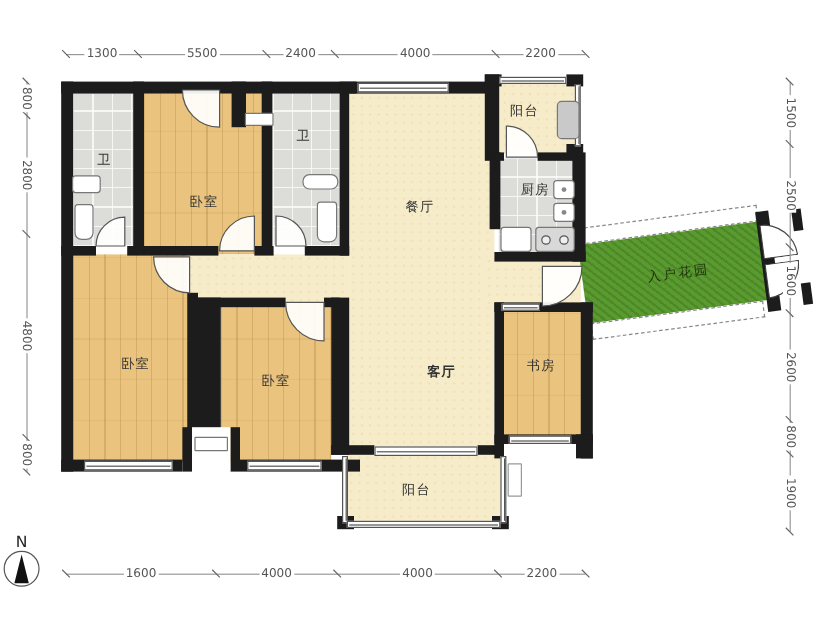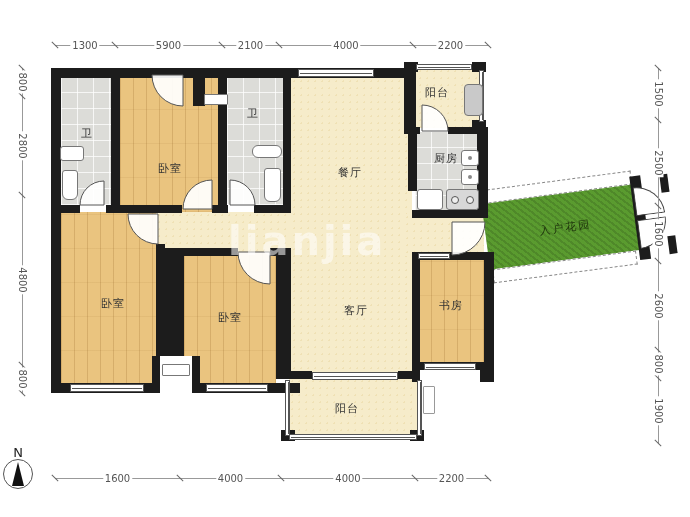--- a/index.html
+++ b/index.html
@@ -171,33 +171,32 @@
   <div class="fix" style="left:204px;top:94px;width:24px;height:11px;border-radius:1px"></div>
   <div class="fix" style="left:162px;top:364px;width:28px;height:12px;border-radius:1px"></div>
   <div class="fix" style="left:423px;top:386px;width:12px;height:28px;border-color:#999;border-radius:1px"></div>
 
   <div>
     <div id="compass-n" style="left:18px;top:452px">N</div>
     <div id="compass-circle" style="left:3px;top:459px"></div>
     <div id="compass-needle" style="left:12px;top:462px"></div>
   </div>
 
-  <div id="watermark">lianjia</div>
 
   <div id="dims">
       <div class="dim-line" style="left: 55px; top: 45px; width: 433px; height: 1px;"></div>
       <div class="dim-tick" style="left: 55px; top: 45px;"></div>
       <div class="dim-tick" style="left: 115px; top: 45px;"></div>
       <div class="dim-tick" style="left: 222px; top: 45px;"></div>
       <div class="dim-tick" style="left: 279px; top: 45px;"></div>
       <div class="dim-tick" style="left: 413px; top: 45px;"></div>
       <div class="dim-tick" style="left: 488px; top: 45px;"></div>
       <div class="dim-label h" style="left: 85px; top: 45px;">1300</div>
-      <div class="dim-label h" style="left: 168.5px; top: 45px;">5900</div>
-      <div class="dim-label h" style="left: 250.5px; top: 45px;">2100</div>
+      <div class="dim-label h" style="left: 168.5px; top: 45px;">5500</div>
+      <div class="dim-label h" style="left: 250.5px; top: 45px;">2400</div>
       <div class="dim-label h" style="left: 346px; top: 45px;">4000</div>
       <div class="dim-label h" style="left: 450.5px; top: 45px;">2200</div>
       <div class="dim-line" style="left: 55px; top: 478px; width: 433px; height: 1px;"></div>
       <div class="dim-tick" style="left: 55px; top: 478px;"></div>
       <div class="dim-tick" style="left: 180px; top: 478px;"></div>
       <div class="dim-tick" style="left: 281px; top: 478px;"></div>
       <div class="dim-tick" style="left: 415px; top: 478px;"></div>
       <div class="dim-tick" style="left: 488px; top: 478px;"></div>
       <div class="dim-label h" style="left: 117.5px; top: 478px;">1600</div>
       <div class="dim-label h" style="left: 230.5px; top: 478px;">4000</div>
@@ -230,17 +229,17 @@
     </div>
   <div id="room-labels">
       <div class="room-label" style="left: 87px; top: 133px;">卫</div>
       <div class="room-label" style="left: 170px; top: 168px;">卧室</div>
       <div class="room-label" style="left: 253px; top: 113px;">卫</div>
       <div class="room-label" style="left: 350px; top: 172px;">餐厅</div>
       <div class="room-label" style="left: 437px; top: 92px;">阳台</div>
       <div class="room-label" style="left: 446px; top: 158px;">厨房</div>
       <div class="room-label" style="left: 113px; top: 303px;">卧室</div>
       <div class="room-label" style="left: 230px; top: 317px;">卧室</div>
-      <div class="room-label" style="left: 356px; top: 310px;">客厅</div>
+      <div class="room-label" style="left: 368px; top: 310px; font-weight: bold;">客厅</div>
       <div class="room-label" style="left: 451px; top: 305px;">书房</div>
       <div class="room-label" style="left: 347px; top: 408px;">阳台</div>
     </div>
 </div>
 
 </body></html>

